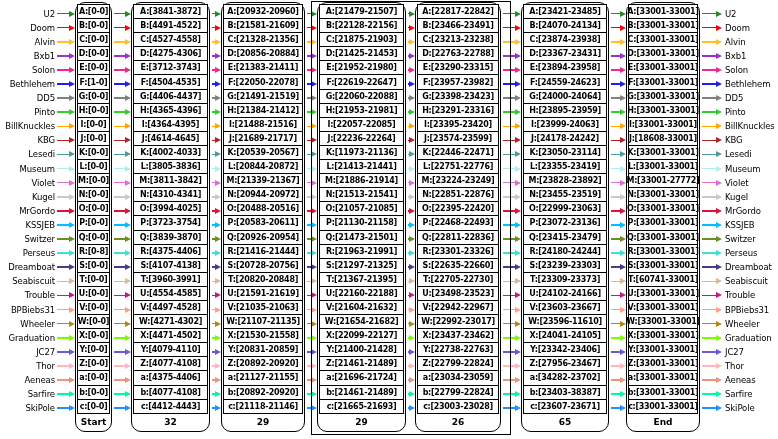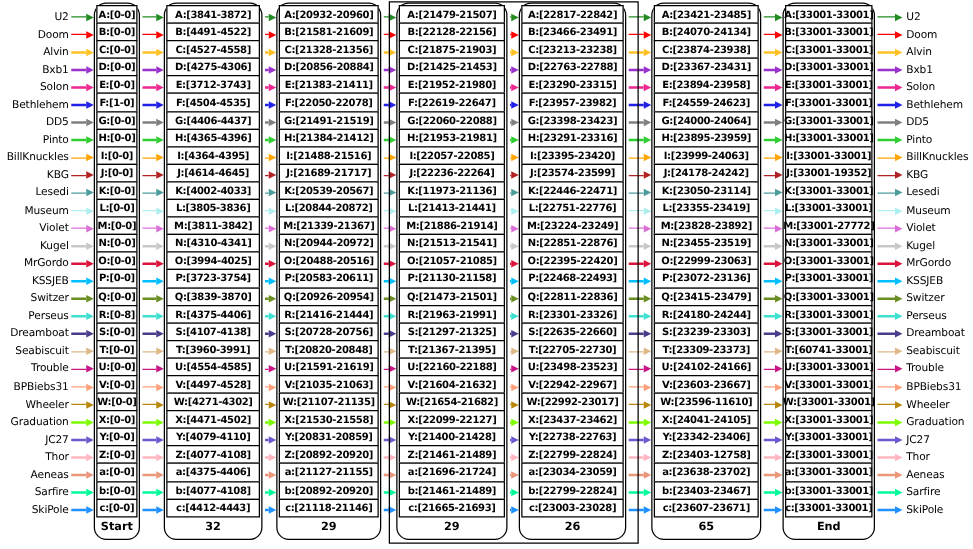--- a/index.html
+++ b/index.html
@@ -989,23 +989,23 @@
       <div class="cell">P:[23072-23136]</div>
       <div class="cell">Q:[23415-23479]</div>
       <div class="cell">R:[24180-24244]</div>
       <div class="cell">S:[23239-23303]</div>
       <div class="cell">T:[23309-23373]</div>
       <div class="cell">U:[24102-24166]</div>
       <div class="cell">V:[23603-23667]</div>
       <div class="cell">W:[23596-11610]</div>
       <div class="cell">X:[24041-24105]</div>
       <div class="cell">Y:[23342-23406]</div>
-      <div class="cell">Z:[23403-12758]</div>
-      <div class="cell">a:[23638-23702]</div>
-      <div class="cell">b:[23403-23467]</div>
+      <div class="cell">Z:[27956-23467]</div>
+      <div class="cell">a:[34282-23702]</div>
+      <div class="cell">b:[23403-38387]</div>
       <div class="cell">c:[23607-23671]</div>
       <div class="collabel">65</div>
     </div>
   <div class="gapcol" style="width:17px">
       <div class="arrow">
         <span class="aline" style="background: rgb(34, 139, 34);"></span>
         <span class="ahead" style="border-left-color: rgb(34, 139, 34);"></span>
       </div>
       <div class="arrow">
         <span class="aline" style="background: rgb(255, 0, 0);"></span>
@@ -1123,21 +1123,21 @@
   <div class="boxcol" style="width:74px">
       <div class="cell">A:[33001-33001]</div>
       <div class="cell">B:[33001-33001]</div>
       <div class="cell">C:[33001-33001]</div>
       <div class="cell">D:[33001-33001]</div>
       <div class="cell">E:[33001-33001]</div>
       <div class="cell">F:[33001-33001]</div>
       <div class="cell">G:[33001-33001]</div>
       <div class="cell">H:[33001-33001]</div>
       <div class="cell">I:[33001-33001]</div>
-      <div class="cell">J:[33001-19352]</div>
+      <div class="cell">J:[18608-33001]</div>
       <div class="cell">K:[33001-33001]</div>
       <div class="cell">L:[33001-33001]</div>
       <div class="cell">M:[33001-27772]</div>
       <div class="cell">N:[33001-33001]</div>
       <div class="cell">O:[33001-33001]</div>
       <div class="cell">P:[33001-33001]</div>
       <div class="cell">Q:[33001-33001]</div>
       <div class="cell">R:[33001-33001]</div>
       <div class="cell">S:[33001-33001]</div>
       <div class="cell">T:[60741-33001]</div>

